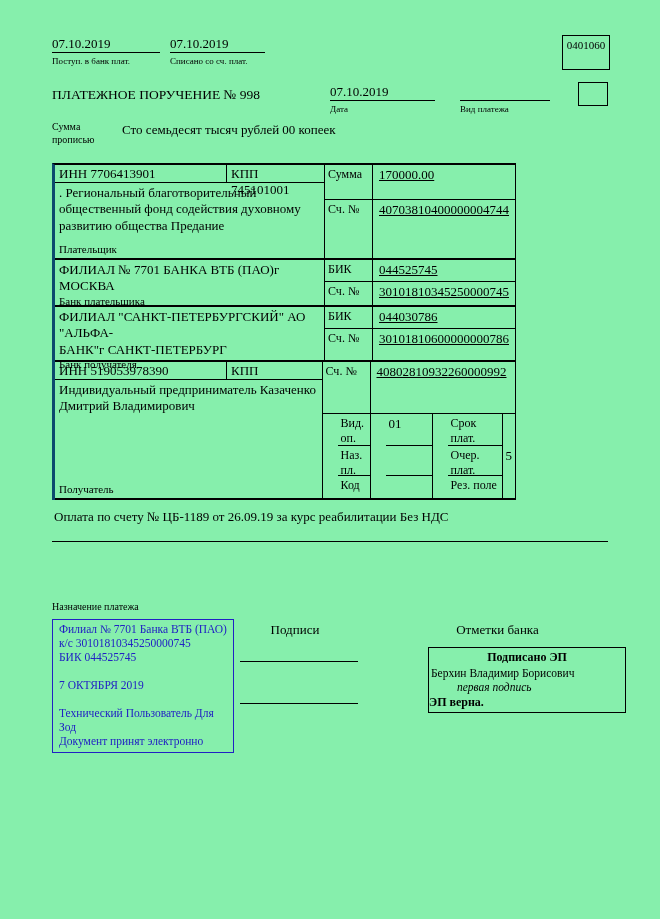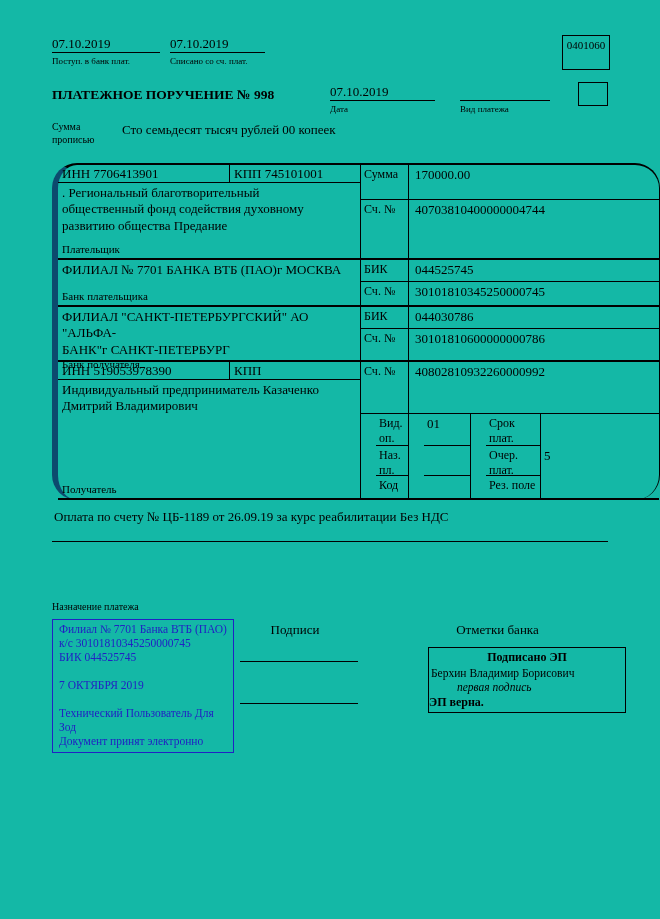--- a/index.html
+++ b/index.html
@@ -1,55 +1,55 @@
 <!DOCTYPE html>
 <html><head>
 <meta charset="utf-8">
 <style>
   * { margin:0; padding:0; box-sizing:border-box; }
   html,body { background:#ffffff; }
   .page {
-    position:relative; width:660px; height:919px; background:#14b8a6;
+    position:relative; width:660px; height:919px; background:#86efac;
     font-family:"Liberation Serif","DejaVu Serif",serif;
     font-size:13px; color:#000; line-height:1.25; overflow:hidden;
   }
   .abs { position:absolute; }
   .pre { white-space:pre-line; }
   .small { font-size:10px; }
-  .bold { font-weight:bold; }
+  .bold { font-weight:normal; }
 
   
   .date-val { height:17px; border-bottom:1px solid #000; }
   .date-lbl { font-size:9px; padding-top:3px; }
 
   .form-code-box {
     position:absolute; left:562px; top:35px; width:48px; height:35px;
     border:1px solid #000; font-size:11px; text-align:center; line-height:18px;
   }
   .kind-box {
     position:absolute; left:578px; top:82px; width:30px; height:24px;
     border:1px solid #000;
   }
 
   
   .main-table {
-    position:absolute; left:52px; top:163px; width:608px;
-    border-left:6px solid #0c4a6e; border-right:1px solid #000; border-top:2px solid #000;border-radius:25px;
+    position:absolute; left:52px; top:163px; width:464px;
+    border-left:3px solid #0c4a6e; border-right:1px solid #000; border-top:2px solid #000;
   }
   .sec { display:flex; border-bottom:2px solid #000; align-items:stretch; }
   .lcol { width:302px; display:flex; flex-direction:column; }
   .rcol { flex:1; border-left:1px solid #000; display:flex; flex-direction:column; }
   .lrow { display:flex; border-bottom:1px solid #000; height:18px; }
   .c1 { width:172px; border-right:1px solid #000; padding:1px 4px; }
   .c2 { flex:1; padding:1px 4px; }
   .namecell { flex:1; display:flex; flex-direction:column; justify-content:space-between; padding:2px 4px 1px; }
   .caption { font-size:11px;font-family:Liberation Serif, serif; }
   .rrow { display:flex; }
   .rl { width:48px; border-right:1px solid #000; padding:2px 3px; font-size:12px; }
-  .rv { flex:1; padding:2px 6px; }
+  .rv { flex:1; padding:2px 6px;text-decoration:underline; }
   .bb1 { border-bottom:1px solid #000; }
   .grow { flex:1; }
 
   .subgrid {
     flex:1; display:grid;
     grid-template-columns:48px 62px 70px 1fr;
     grid-template-rows:32px 30px 1fr;
     font-size:12px;
   }
   .subgrid > div { padding:2px 3px; }

